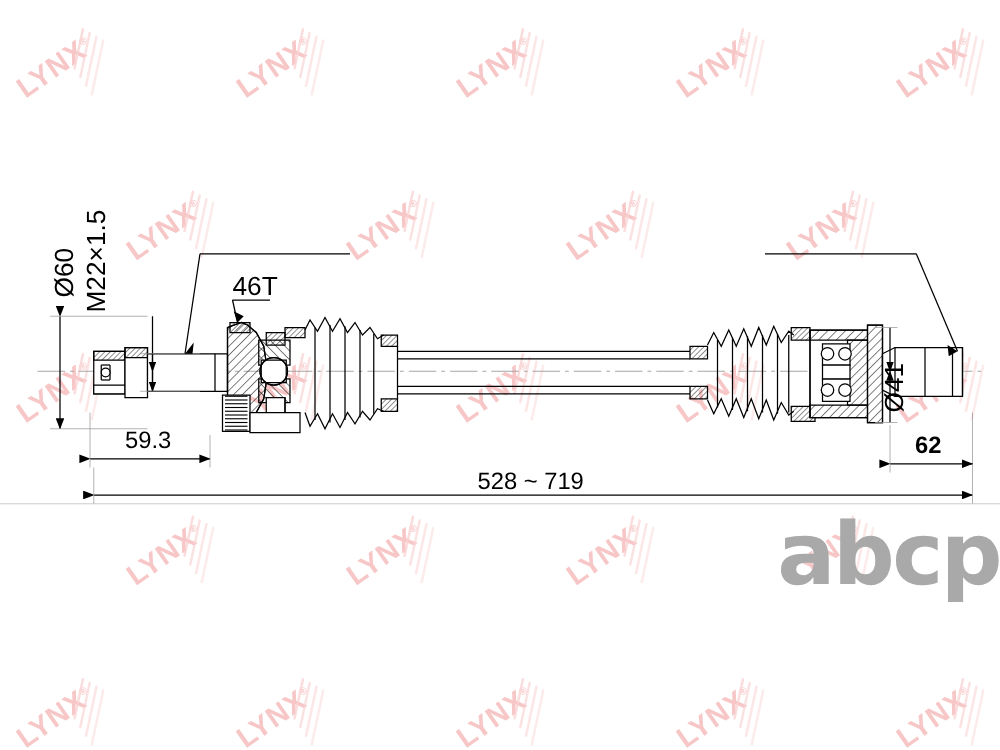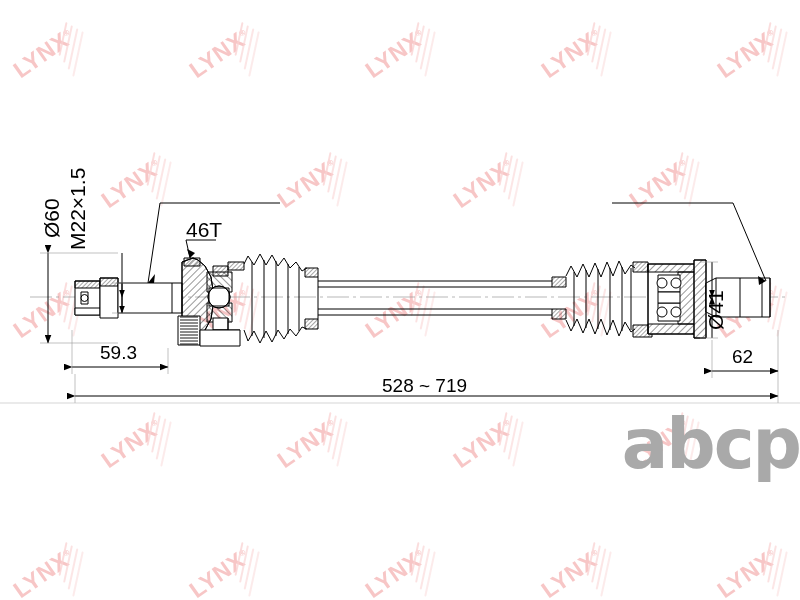--- a/index.html
+++ b/index.html
@@ -370,17 +370,17 @@
   <div class="lbl lbl-big rot90" style="left:66px; top:250px;">M22×1.5</div>
 
 
   <div class="lbl lbl-big" style="left:186px; top:218px;">46T</div>
 
 
   <div class="lbl lbl-big rot90" style="left:704px; top:330px;">Ø41</div>
 
   <div class="lbl lbl-med" style="left:100px; top:342px;">59.3</div>
 
-  <div class="lbl lbl-med" style="left:732px; top:346px;">62</div>
+  <div class="lbl lbl-med" style="left:732px; top:346px;font-weight:bold;">62</div>
 
   <div class="lbl lbl-med" style="left:382px; top:375px;">528 ~ 719</div>
 
 </div>
 
 </body></html>

